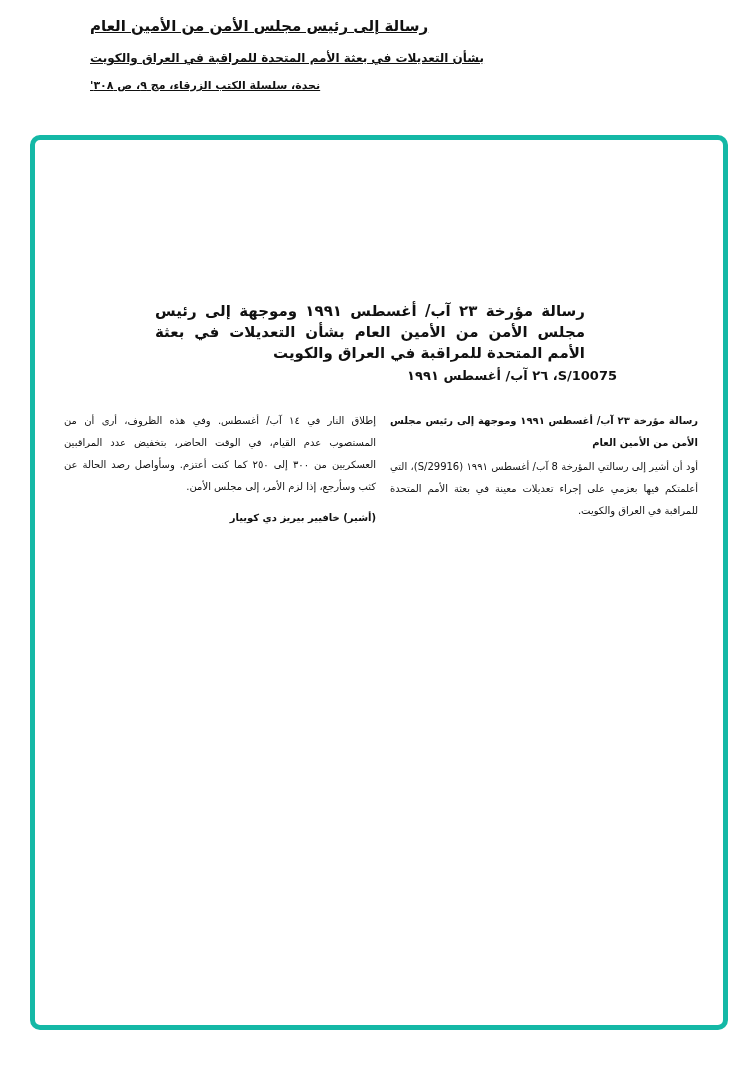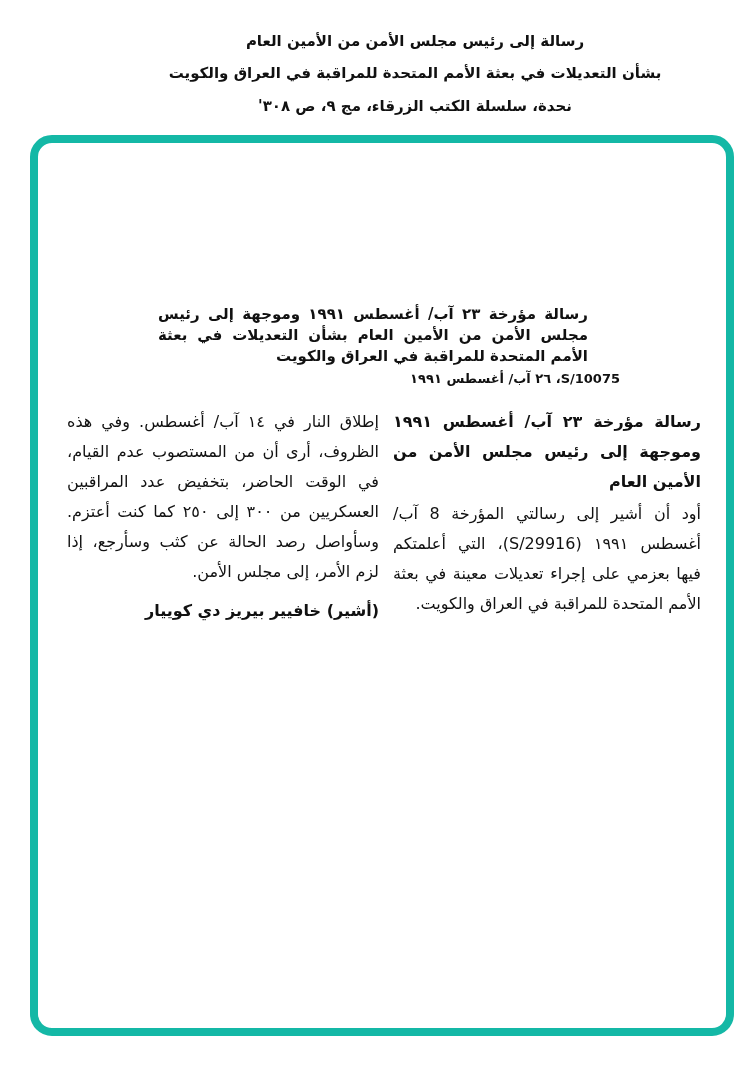--- a/index.html
+++ b/index.html
@@ -12,54 +12,55 @@
     width: 750px;
     height: 1067px;
     font-family: "DejaVu Sans", "Liberation Sans", sans-serif;
     color: #111111;
     overflow: hidden;
   }
 
   
   .page-header {
     position: absolute;
-    top: 31px;
+    top: 16px;
     left: 90px;
     width: 650px;
-    text-align: center;
+    text-align: left;
     direction: rtl;
+    text-decoration: underline;
   }
   .page-header .h-line1 {
     font-size: 15px;
     font-weight: bold;
     margin: 0 0 12px 0;
     line-height: 20px;
   }
   .page-header .h-line2 {
-    font-size: 15px;
+    font-size: 12px;
     font-weight: bold;
     margin: 0 0 11px 0;
     line-height: 20px;
   }
   .page-header .h-line3 {
-    font-size: 15px;
+    font-size: 11px;
     font-weight: bold;
-    margin: 16px;
+    margin: 0;
     line-height: 14px;
   }
 
   
   .doc-frame {
     position: absolute;
     left: 30px;
     top: 135px;
     width: 688px;
     height: 885px;
-    border: 8px solid #14b8a6;
-    border-radius: 22px;
+    border: 5px solid #14b8a6;
+    border-radius: 10px;
     background: #ffffff;
   }
 
   .doc-title {
     position: absolute;
     top: 161px;
     right: 138px;
     width: 430px;
     direction: rtl;
     text-align: justify;
@@ -73,25 +74,25 @@
     top: 228px;
     right: 106px;
     direction: rtl;
     font-size: 13px;
     font-weight: bold;
     white-space: nowrap;
   }
 
   .text-col {
     position: absolute;
-    top: 264px;
+    top: 270px;
     direction: rtl;
     text-align: justify;
-    font-size: 16px;
-    line-height: 30px;
+    font-size: 10px;
+    line-height: 22px;
   }
   .col-right { right: 25px; width: 308px; }
   .col-left  { left: 29px;  width: 312px; }
 
   .col-heading {
     font-weight: bold;
     margin: 0 0 2px 0;
   }
   .para {
     margin: 0 0 5px 0;

